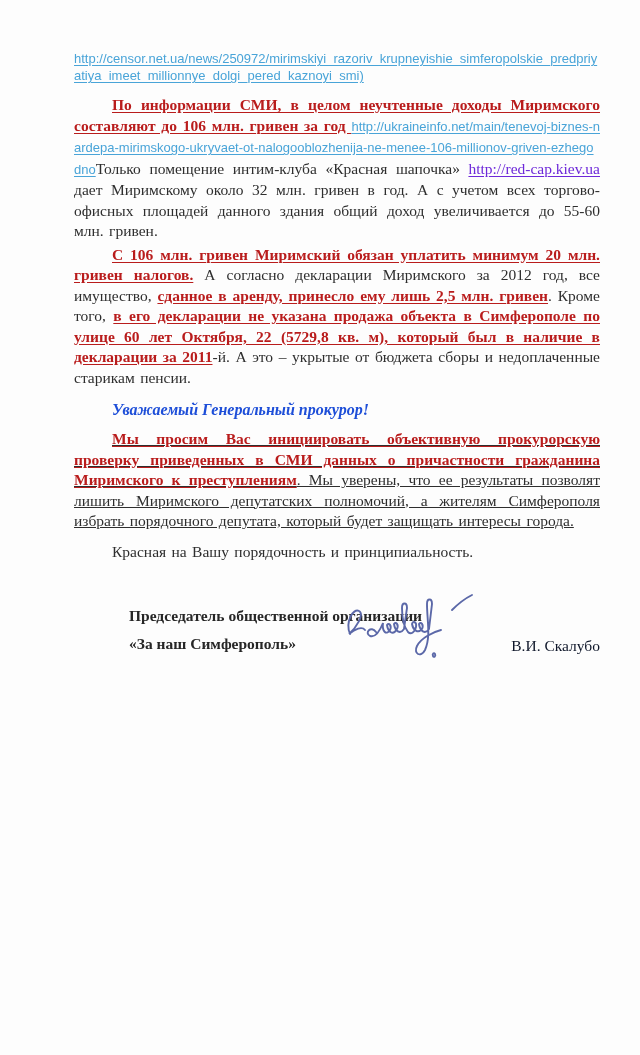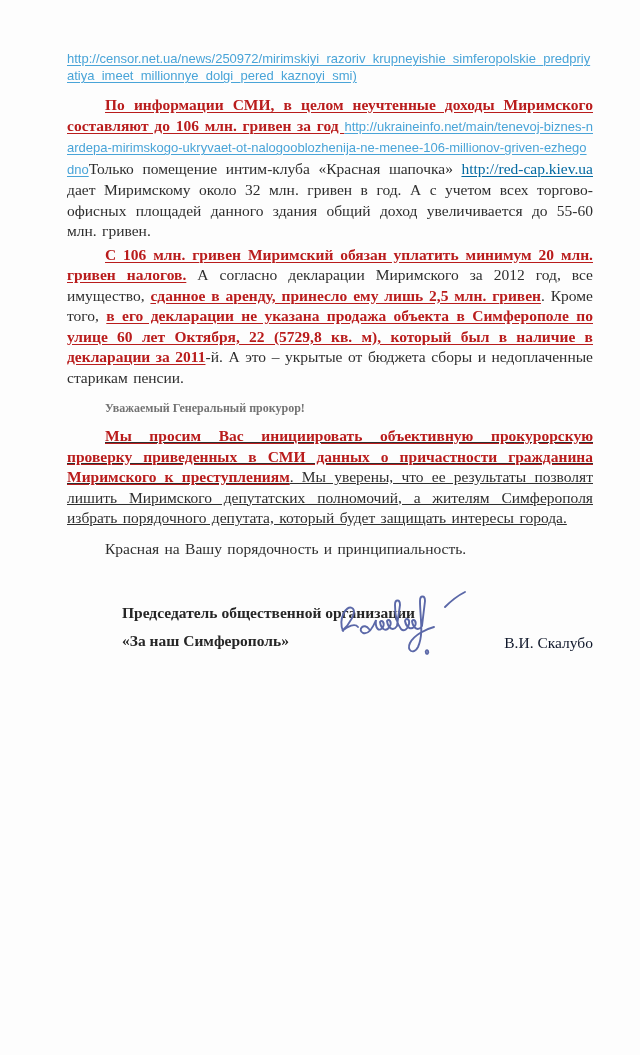--- a/index.html
+++ b/index.html
@@ -8,62 +8,63 @@
     width: 640px;
     height: 1055px;
     background: #fdfdfd;
     font-family: "Liberation Serif", serif;
     color: #2e2e2e;
     overflow: hidden;
     box-sizing: border-box;
   }
   .content {
     position: absolute;
-    left: 67px;
+    left: 74px;
     top: 50px;
     width: 526px;
   }
   .toplink {
     margin: 0 0 11px 0;
     font-family: "Liberation Sans", sans-serif;
     font-size: 13px;
     line-height: 17px;
     text-align: justify;
   }
   .link {
     color: #49a4d8;
     text-decoration: underline;
     text-underline-offset: 2px;
     word-break: break-all;
     cursor: pointer;
   }
   .link.sans { font-family: "Liberation Sans", sans-serif; font-size: 13px; }
-  .link.blue { color: #0369a1; }
+  .link.blue { color: #6d28d9; }
   .body {
     margin: 0 0 3px 0;
     font-size: 15.5px;
     line-height: 20.5px;
     text-align: justify;
     word-spacing: 1.5px;
   }
   .indent { text-indent: 38px; }
   .bu {
     font-weight: bold;
     text-decoration: underline;
     text-underline-offset: 2px;
     color: #b91c1c;
   }
   .mb-lg { margin-bottom: 13px; }
   .mb-md { margin-bottom: 10px; text-decoration: underline; }
   .salutation {
     margin: 12px 0 10px 0;
-    font-size: 12px;
+    font-size: 16px;
     font-weight: bold;
+    font-style: italic;
     text-indent: 38px;
-    color: #737373;
+    color: #1d4ed8;
   }
   .sig-block {
     position: relative;
     margin-top: 40px;
     display: flex;
     justify-content: space-between;
     align-items: flex-end;
     width: 100%;
   }
   .sig-org {

